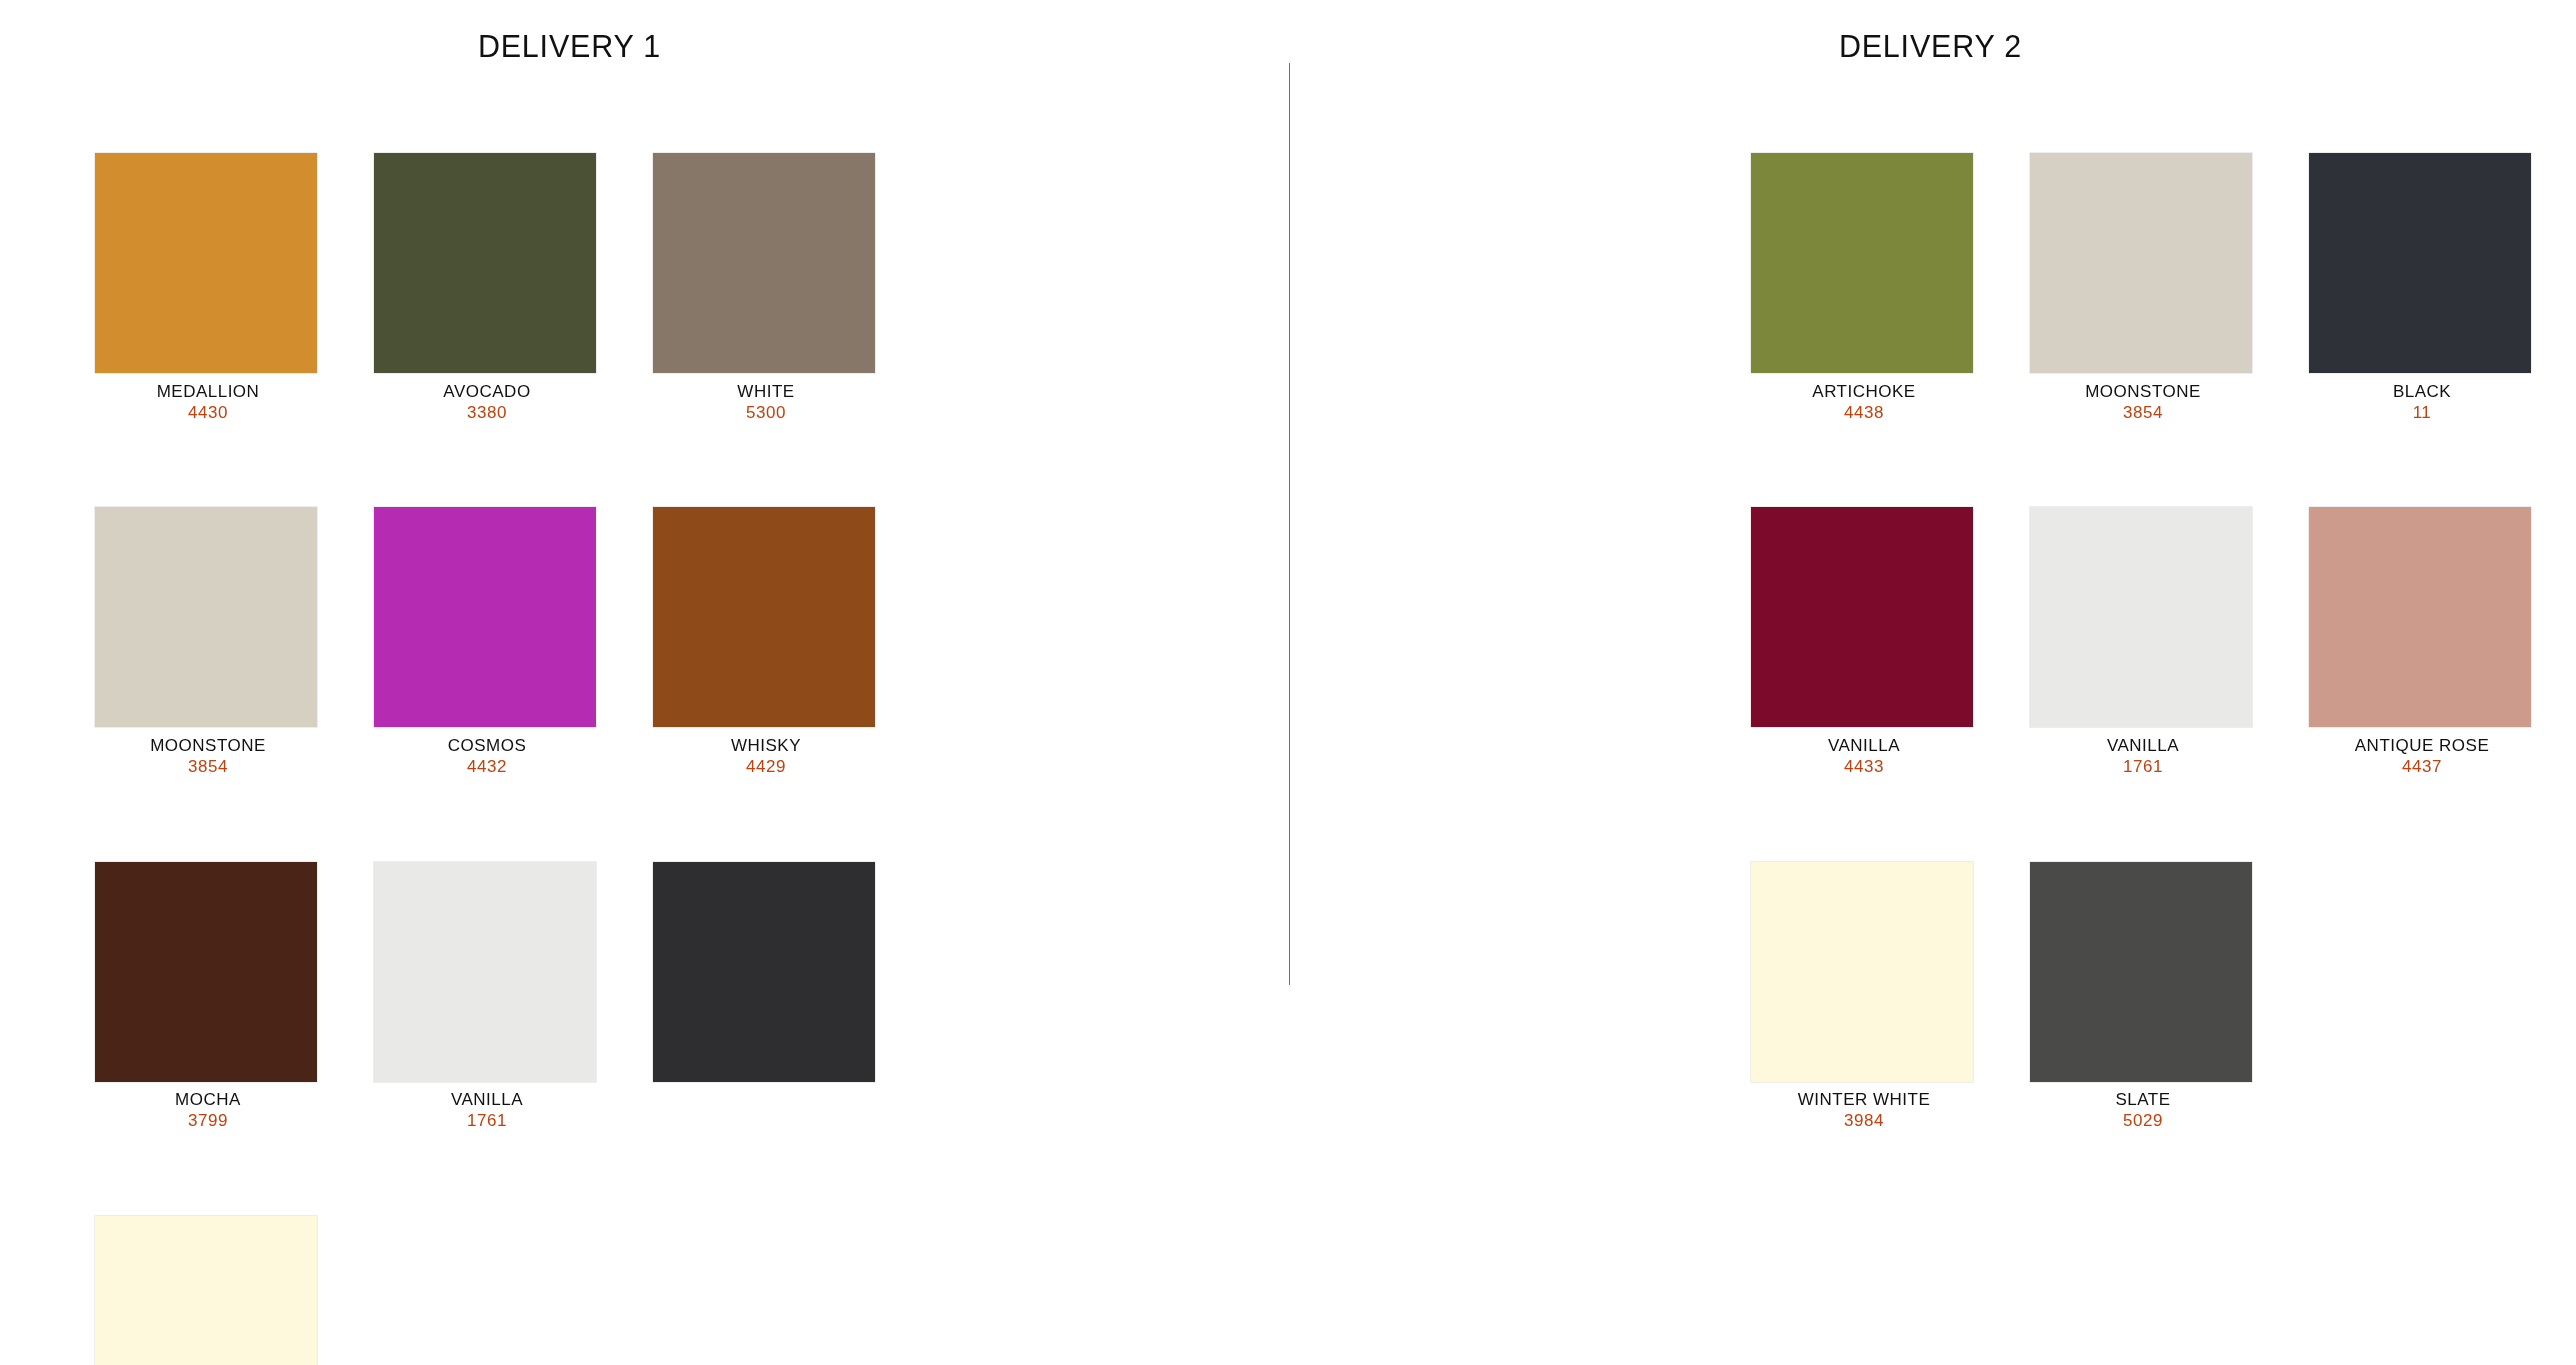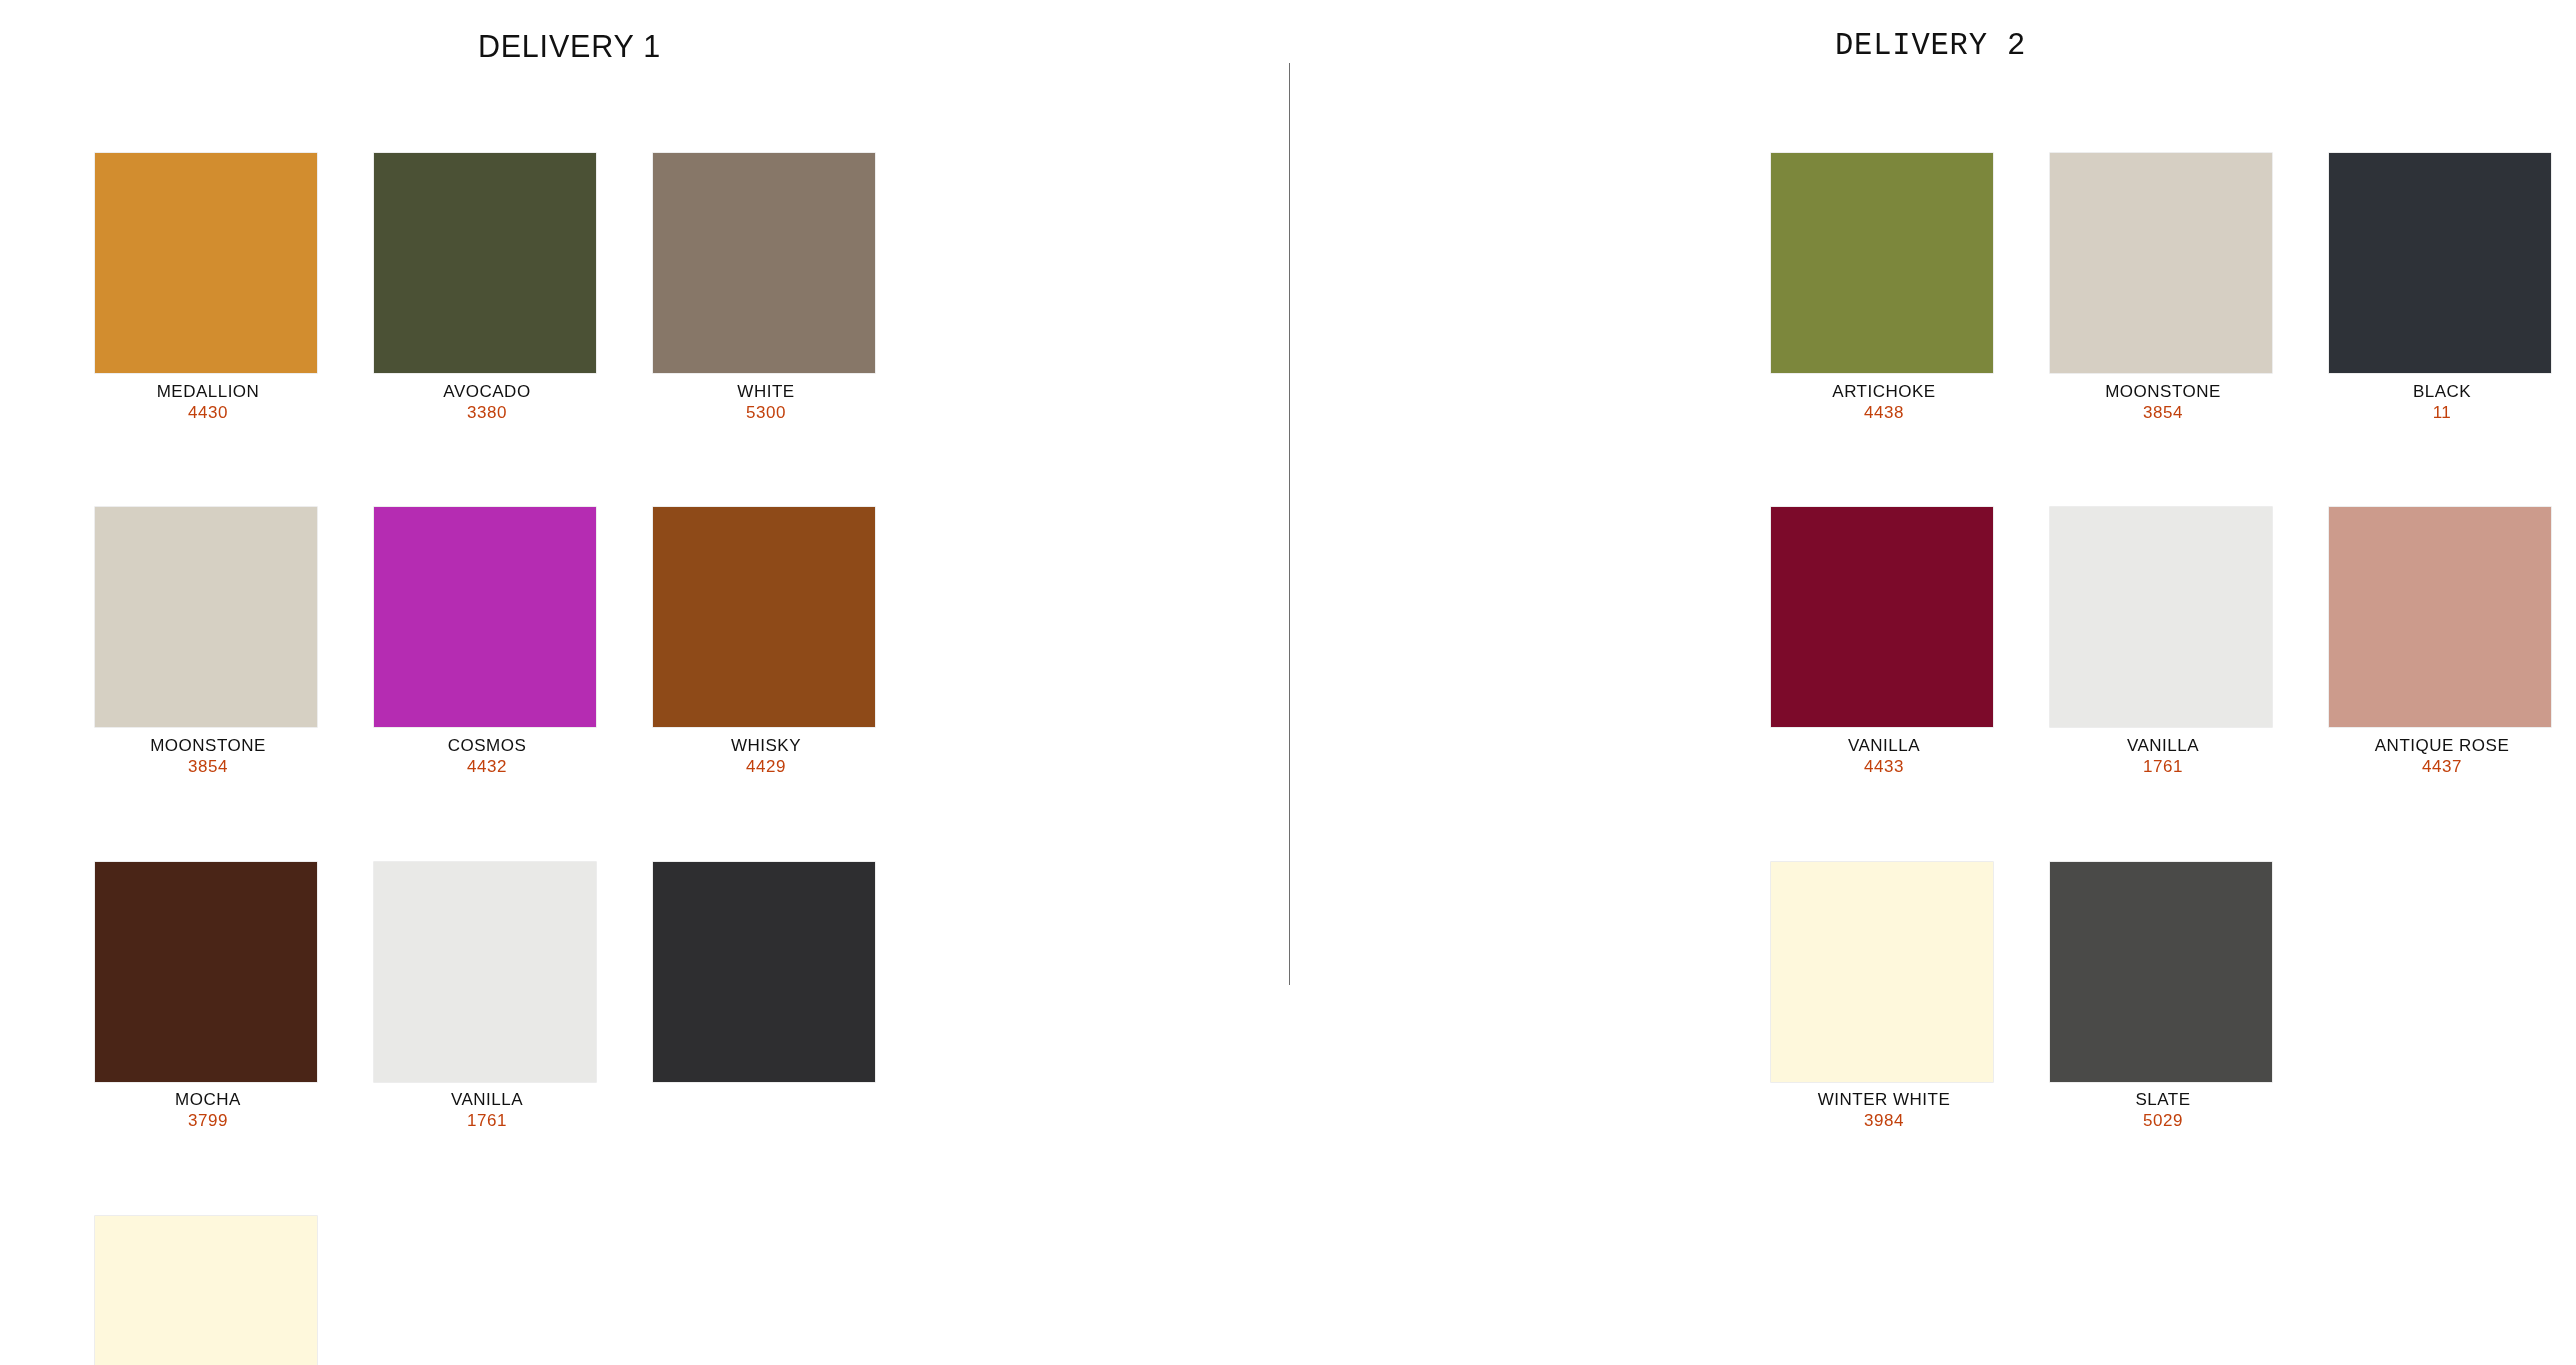--- a/index.html
+++ b/index.html
@@ -46,33 +46,33 @@
     top: 28.5px;
     width: 100%;
     text-align: center;
     font-size: 30.5px;
     font-weight: 400;
     letter-spacing: 0.8px;
     color: #111111;
     white-space: nowrap;
   }
   .panel--left  .panel-title { transform: translateX(-75px); }
-  .panel--right .panel-title { transform: translateX(-2px); font-family: Liberation Mono, monospace; }
+  .panel--right .panel-title { transform: translateX(-2px); }
 
   
   .grid {
     position: absolute;
     top: 153px;
     display: grid;
     grid-template-columns: repeat(3, 222px);
     column-gap: 57px;
     row-gap: 84px;
   }
   .panel--left  .grid { left: 95px; }
-  .panel--right .grid { left: 482px; }
+  .panel--right .grid { left: 462px; }
 
   .swatch-cell {
     width: 226px;
   }
 
   .swatch-chip {
     width: 222px;
     height: 220px;
     display: block;
     box-shadow: 0 0 0 0.7px rgba(0,0,0,0.10);

